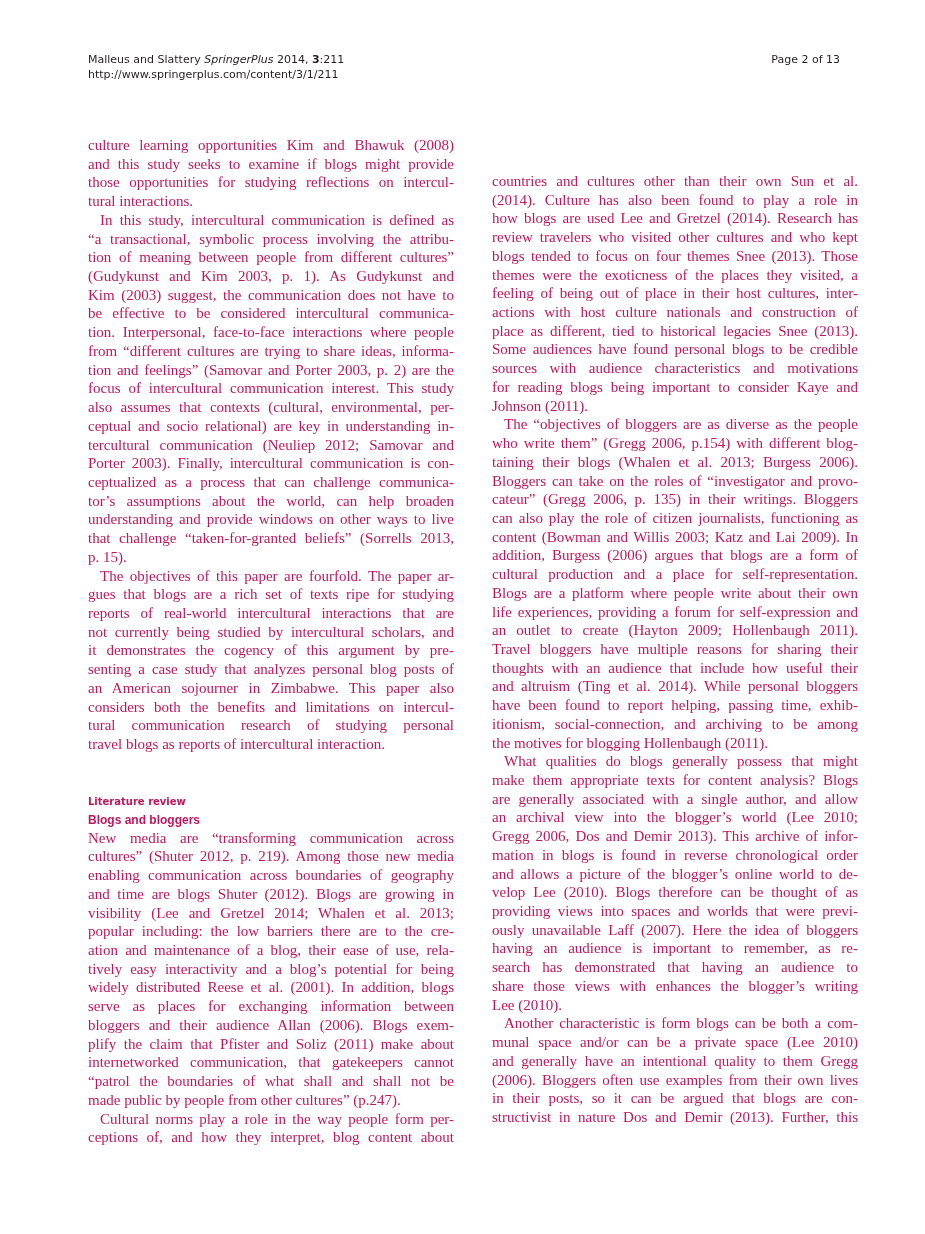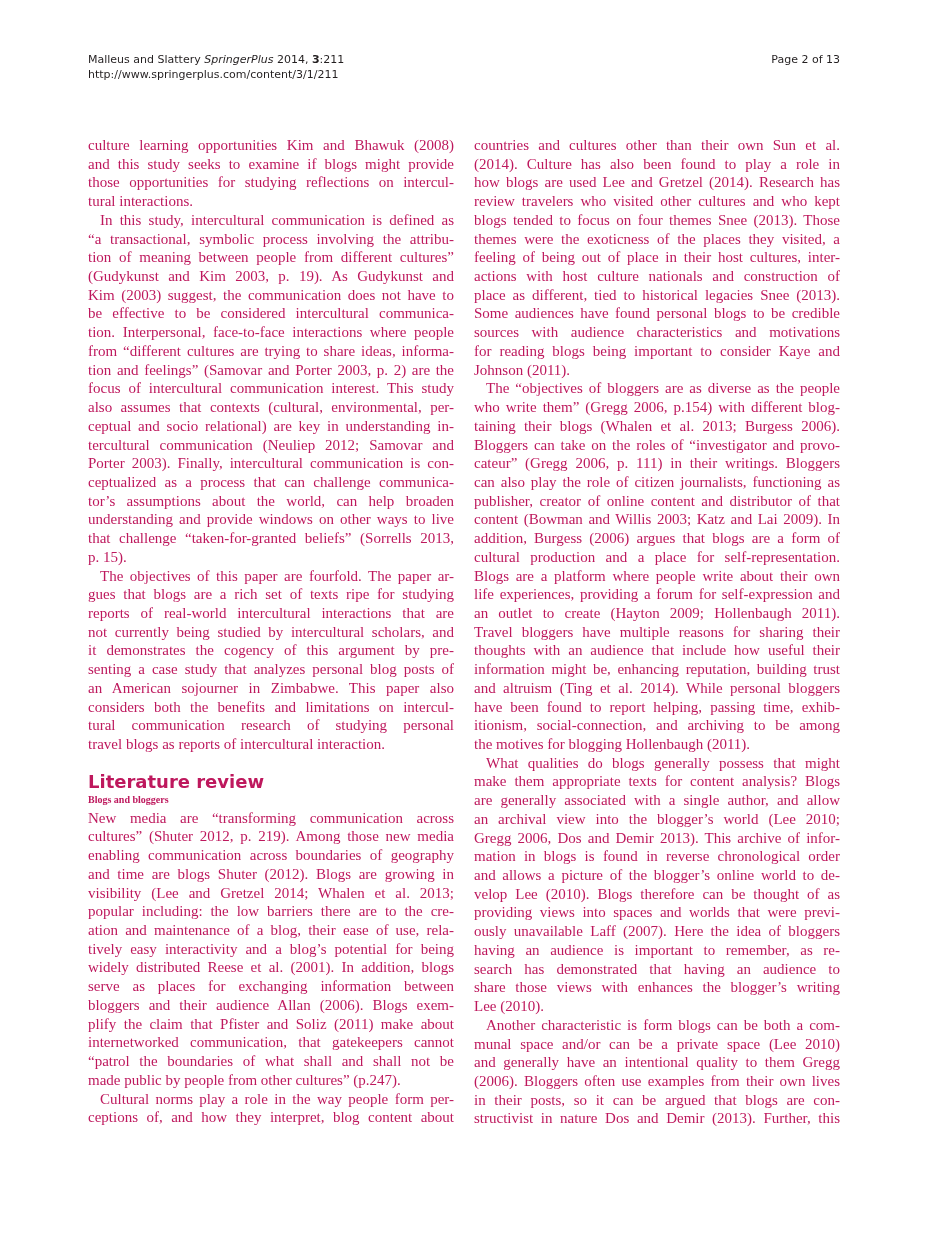--- a/index.html
+++ b/index.html
@@ -4,27 +4,27 @@
 <style>
   html, body { margin: 0; padding: 0; background: #ffffff; }
   body { width: 925px; height: 1234px; position: relative; overflow: hidden; color: #231f20; }
   .header { position: absolute; left: 88px; top: 52px; width: 752px; font-family: "DejaVu Sans", sans-serif; font-size: 11px; line-height: 15px; color: #231f20; }
   .header .left { position: absolute; left: 0; top: 0; white-space: nowrap; }
   .header .right { position: absolute; right: 0; top: 0; white-space: nowrap; }
   .header i { font-style: italic; text-align: right; }
   .header b { font-weight: bold; }
   .col { position: absolute; top: 136px; width: 366px; font-family: "Liberation Serif", "DejaVu Serif", serif; font-size: 15px; line-height: 18.72px; color: #be185d; }
   .col.left { left: 88px; }
-  .col.right { left: 474px; }
+  .col.right { left: 492px; margin-top: 36px; }
   .ln { display: block; height: 18.72px; white-space: nowrap; text-align: justify; text-align-last: justify; overflow: visible; }
   .ln.last { text-align-last: left; }
   .ln.indent { text-indent: 12px; }
   .gap { display: block; height: 18px; }
-  .h1 { display: block; font-family: "DejaVu Sans", sans-serif; font-weight: bold; font-size: 18px; line-height: 19px; height: 19px; }
-  .h2 { display: block; font-family: Liberation Serif, serif; font-weight: bold; font-size: 10px; line-height: 18px; height: 18px; }
+  .h1 { display: block; font-family: "DejaVu Sans", sans-serif; font-weight: bold; font-size: 10px; line-height: 19px; height: 19px; margin-top: 20px; }
+  .h2 { display: block; font-family: Liberation Sans, sans-serif; font-weight: bold; font-size: 12px; line-height: 18px; height: 18px; }
 </style>
 </head>
 <body>
 
 <div class="header">
   <div class="left">
     <div><span>Malleus and Slattery </span><i>SpringerPlus</i><span> 2014, </span><b>3</b><span>:211</span></div>
     <div>http://www.springerplus.com/content/3/1/211</div>
   </div>
   <div class="right">Page 2 of 13</div>
@@ -34,21 +34,21 @@
   <div>
       <span class="ln">culture learning opportunities Kim and Bhawuk (2008)</span>
       <span class="ln">and this study seeks to examine if blogs might provide</span>
       <span class="ln">those opportunities for studying reflections on intercul-</span>
       <span class="ln last">tural interactions.</span>
     </div>
   <div>
       <span class="ln indent">In this study, intercultural communication is defined as</span>
       <span class="ln">“a transactional, symbolic process involving the attribu-</span>
       <span class="ln">tion of meaning between people from different cultures”</span>
-      <span class="ln">(Gudykunst and Kim 2003, p. 19). As Gudykunst and</span>
+      <span class="ln">(Gudykunst and Kim 2003, p. 1). As Gudykunst and</span>
       <span class="ln">Kim (2003) suggest, the communication does not have to</span>
       <span class="ln">be effective to be considered intercultural communica-</span>
       <span class="ln">tion. Interpersonal, face-to-face interactions where people</span>
       <span class="ln">from “different cultures are trying to share ideas, informa-</span>
       <span class="ln">tion and feelings” (Samovar and Porter 2003, p. 2) are the</span>
       <span class="ln">focus of intercultural communication interest. This study</span>
       <span class="ln">also assumes that contexts (cultural, environmental, per-</span>
       <span class="ln">ceptual and socio relational) are key in understanding in-</span>
       <span class="ln">tercultural communication (Neuliep 2012; Samovar and</span>
       <span class="ln">Porter 2003). Finally, intercultural communication is con-</span>
@@ -110,32 +110,30 @@
       <span class="ln">Some audiences have found personal blogs to be credible</span>
       <span class="ln">sources with audience characteristics and motivations</span>
       <span class="ln">for reading blogs being important to consider Kaye and</span>
       <span class="ln last">Johnson (2011).</span>
     </div>
   <div>
       <span class="ln indent">The “objectives of bloggers are as diverse as the people</span>
       <span class="ln">who write them” (Gregg 2006, p.154) with different blog-</span>
       <span class="ln">taining their blogs (Whalen et al. 2013; Burgess 2006).</span>
       <span class="ln">Bloggers can take on the roles of “investigator and provo-</span>
-      <span class="ln">cateur” (Gregg 2006, p. 111) in their writings. Bloggers</span>
+      <span class="ln">cateur” (Gregg 2006, p. 135) in their writings. Bloggers</span>
       <span class="ln">can also play the role of citizen journalists, functioning as</span>
-      <span class="ln">publisher, creator of online content and distributor of that</span>
       <span class="ln">content (Bowman and Willis 2003; Katz and Lai 2009). In</span>
       <span class="ln">addition, Burgess (2006) argues that blogs are a form of</span>
       <span class="ln">cultural production and a place for self-representation.</span>
       <span class="ln">Blogs are a platform where people write about their own</span>
       <span class="ln">life experiences, providing a forum for self-expression and</span>
       <span class="ln">an outlet to create (Hayton 2009; Hollenbaugh 2011).</span>
       <span class="ln">Travel bloggers have multiple reasons for sharing their</span>
       <span class="ln">thoughts with an audience that include how useful their</span>
-      <span class="ln">information might be, enhancing reputation, building trust</span>
       <span class="ln">and altruism (Ting et al. 2014). While personal bloggers</span>
       <span class="ln">have been found to report helping, passing time, exhib-</span>
       <span class="ln">itionism, social-connection, and archiving to be among</span>
       <span class="ln last">the motives for blogging Hollenbaugh (2011).</span>
     </div>
   <div>
       <span class="ln indent">What qualities do blogs generally possess that might</span>
       <span class="ln">make them appropriate texts for content analysis? Blogs</span>
       <span class="ln">are generally associated with a single author, and allow</span>
       <span class="ln">an archival view into the blogger’s world (Lee 2010;</span>

